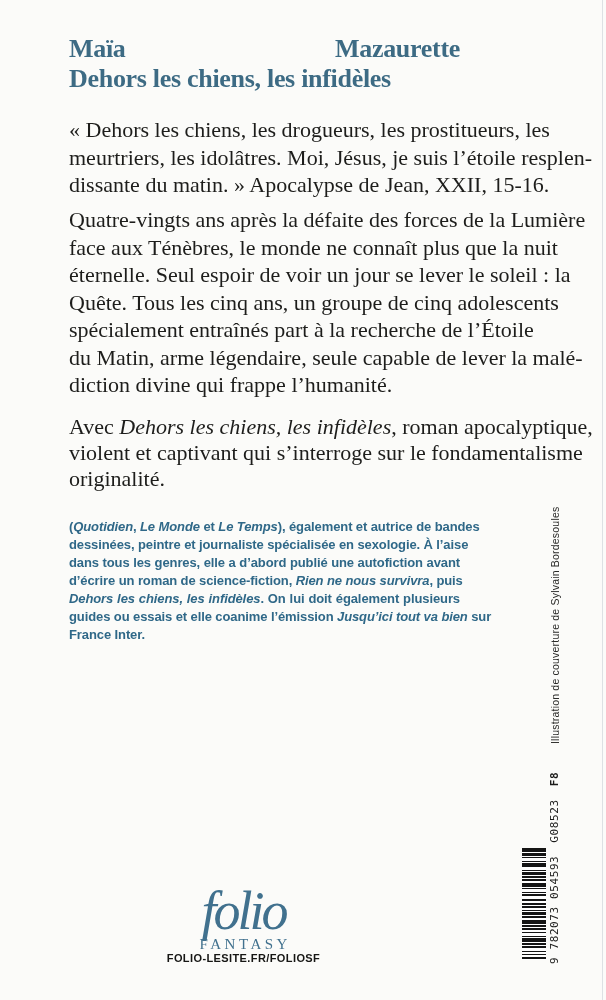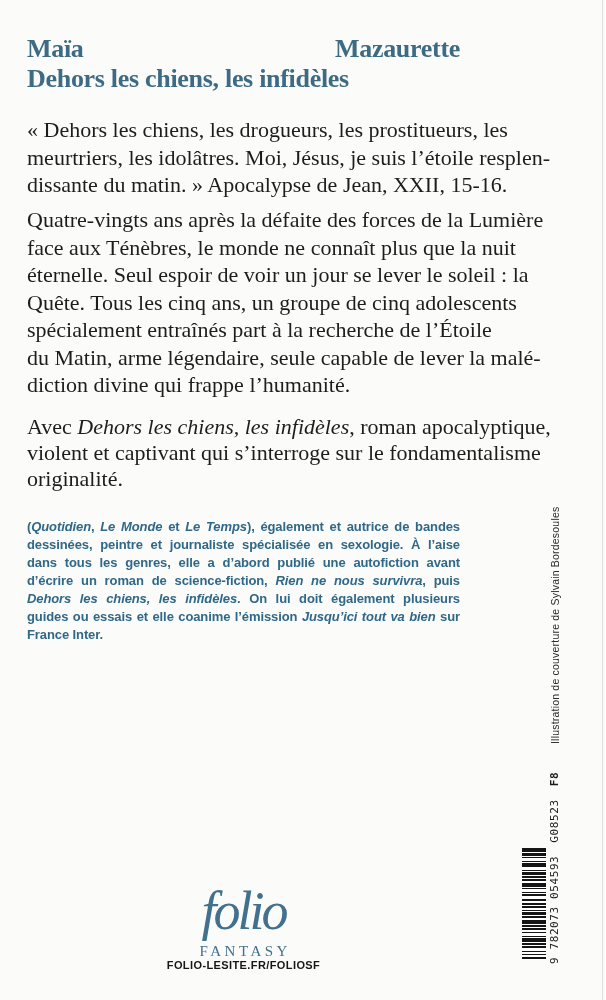--- a/index.html
+++ b/index.html
@@ -24,21 +24,21 @@
     letter-spacing:-0.3px;
   }
   .title-block .tline{text-align:center;white-space:nowrap;}
   .body-text{
     font-size:22px;line-height:27.5px;color:var(--text-dark);
   }
   .quote-block{top:116px;}
   .para2-block{top:206px;}
   .para3-block{top:414px;line-height:26px;}
   .tline{
-    text-align:justify;text-align-last:justify;white-space:nowrap;
+    text-align:justify;text-align-last:justify;white-space:nowrap;margin-left:42px;
   }
   .tline-last{text-align-last:left;}
   .bio-block{
     top:518px;
     font-family:"Liberation Sans", sans-serif;
     font-weight:bold;font-size:13px;line-height:18px;
     letter-spacing:-0.1px;
     color:var(--bio-teal);
   }
   .vtext{
@@ -70,21 +70,21 @@
     font-size:54px;line-height:50px;
     letter-spacing:-3px;
     color:var(--logo-teal);
     font-style:italic;
   }
   .logo-fantasy{
     font-family:"Liberation Serif", serif;
     font-size:15px;line-height:16px;
     letter-spacing:3.5px;text-indent:3.5px;
     color:var(--logo-teal);
-    margin-top:7px;
+    margin-top:0px;
   }
   .footer-url{
     font-family:"Liberation Sans", sans-serif;
     font-weight:bold;font-size:11px;letter-spacing:0.4px;
     color:#161614;margin-top:0;
   }
   .edge-line{
     position:absolute;right:3px;top:0;width:1px;height:1000px;
     background:var(--edge-line);
   }

